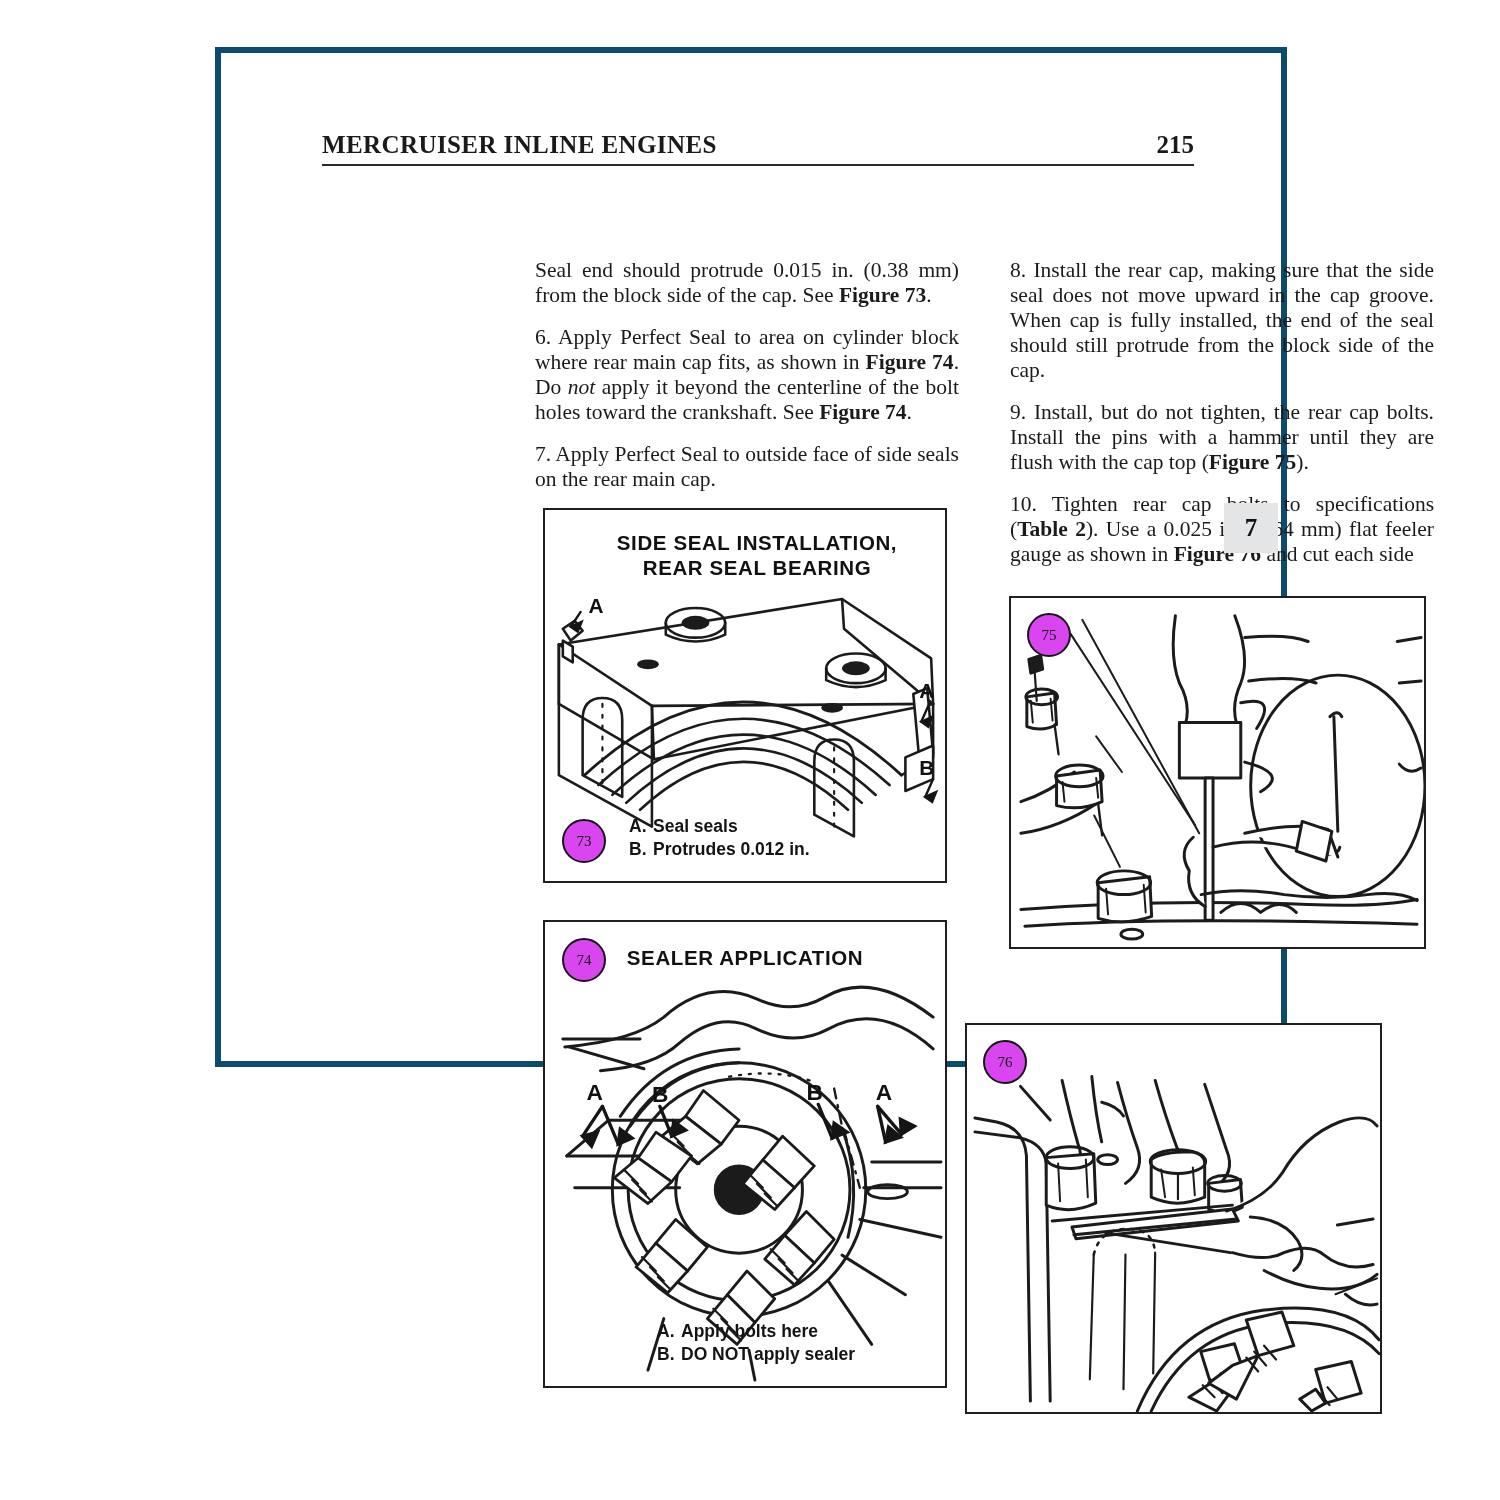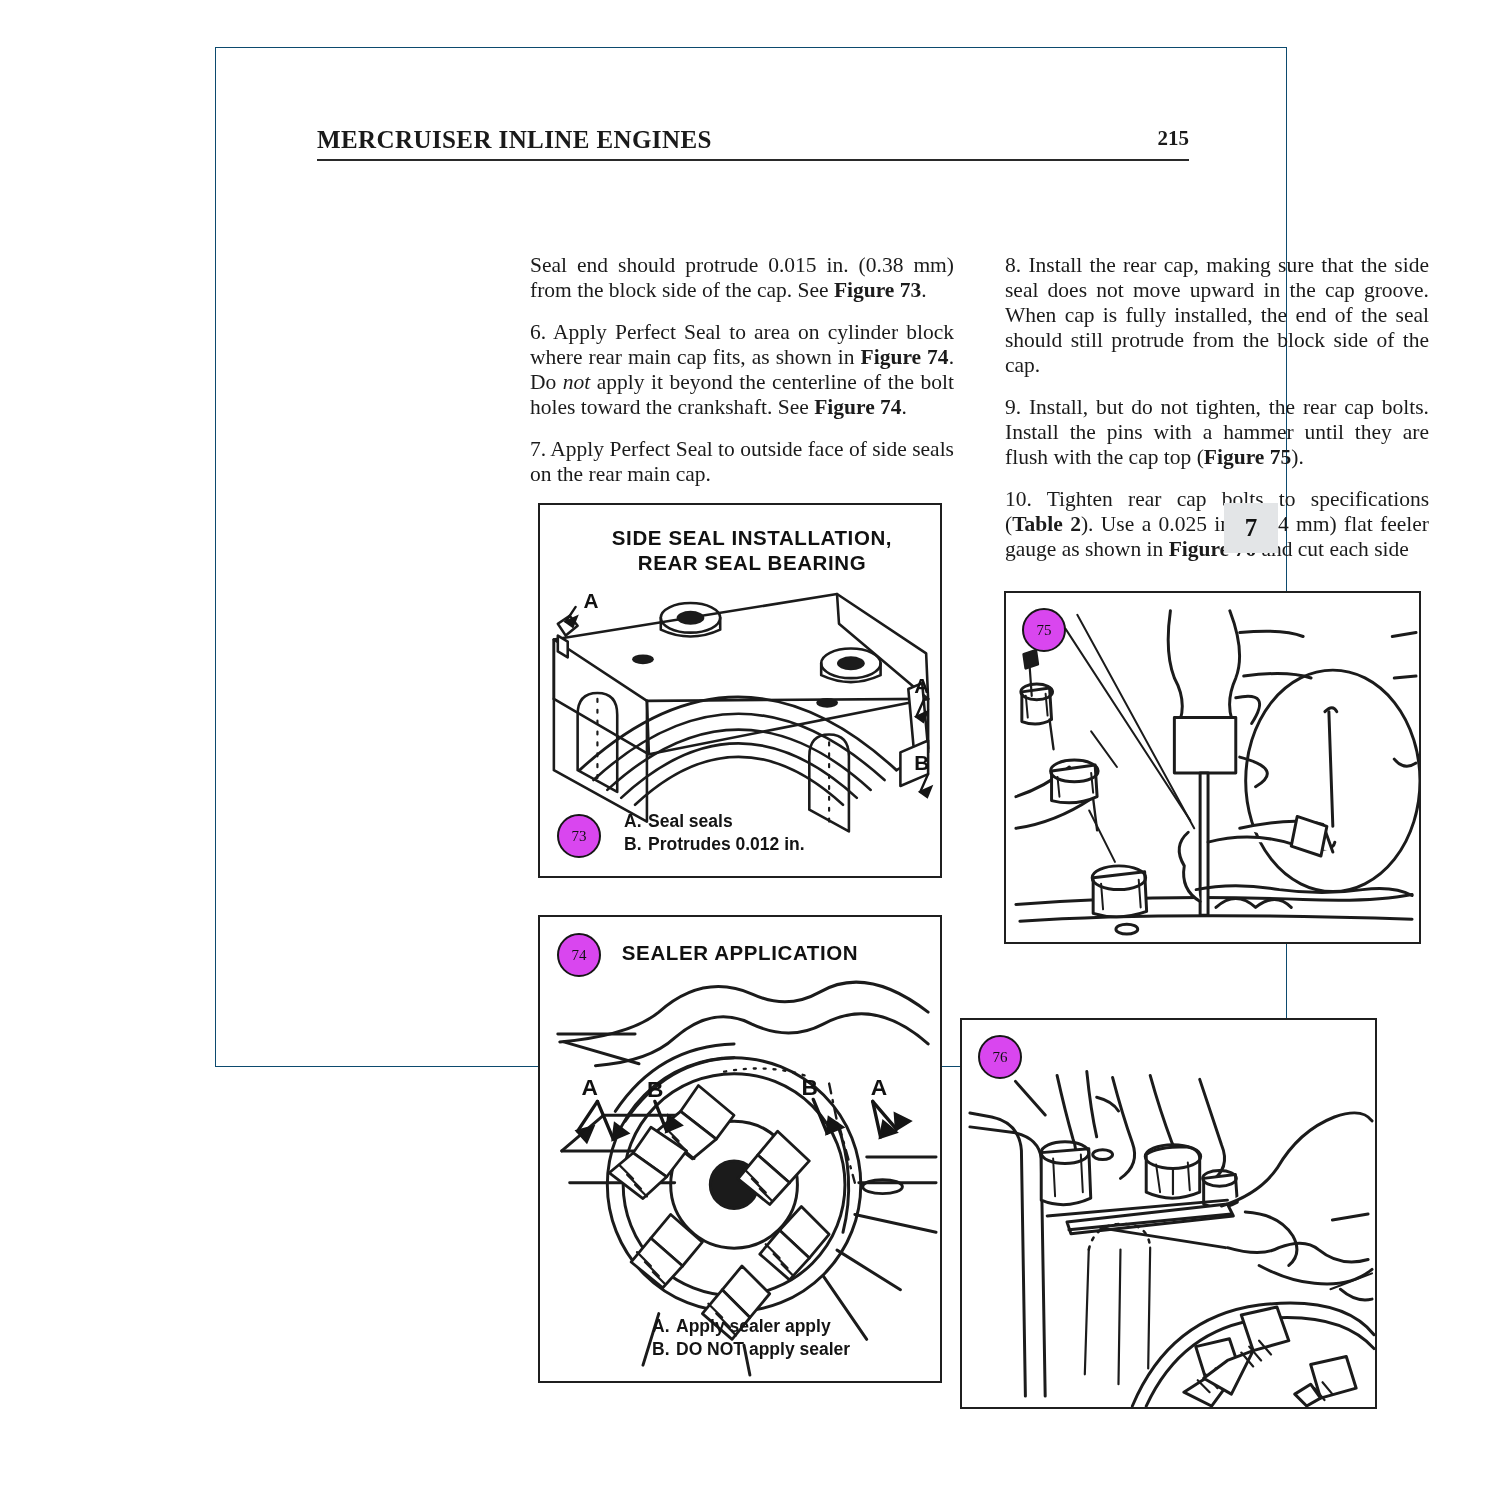--- a/index.html
+++ b/index.html
@@ -16,21 +16,21 @@
   }
 
   
   .page-sheet {
     position: absolute;
     left: 215px;
     top: 47px;
     width: 1072px;
     height: 1020px;
     background: #fff;
-    border: 1px solid #0c4a6e;
+    border: 6px solid #0c4a6e;
     box-sizing: border-box;
   }
 
   
   .running-head {
     position: absolute;
     left: 101px;
     top: 78px;
     width: 872px;
     height: 40px;
@@ -45,21 +45,21 @@
     letter-spacing: 0.4px;
     color: #1a1a1a;
     white-space: nowrap;
   }
   .running-head .rh-page {
     position: absolute;
     right: 0;
     top: 0;
     font-family: "Liberation Serif", serif;
     font-weight: bold;
-    font-size: 21px;
+    font-size: 25px;
     color: #1a1a1a;
   }
   .running-head .rh-rule {
     position: absolute;
     left: 0;
     top: 33px;
     width: 872px;
     height: 2px;
     background: #2a2a2a;
   }
@@ -338,21 +338,21 @@
         <g font-family="Liberation Sans, sans-serif" font-weight="bold" font-size="23" fill="#111">
           <text x="42" y="180">A</text>
           <text x="108" y="182">B</text>
           <text x="264" y="180">B</text>
           <text x="334" y="180">A</text>
         </g>
       </svg>
     </div>
     <div class="fig-badge">74</div>
     <div class="fig-legend">
-        <div><span class="lg-key">A.</span><span>Apply sealer apply</span></div>
+        <div><span class="lg-key">A.</span><span>Apply bolts here</span></div>
         <div><span class="lg-key">B.</span><span>DO NOT apply sealer</span></div>
       </div>
   </div>
 
   <div class="figbox" id="fig75">
     <div class="fig-art">
       <svg viewBox="0 0 417 353" preserveAspectRatio="none">
         <g fill="none" stroke="#1b1b1b" stroke-width="3" stroke-linejoin="round" stroke-linecap="round">
 
           <path d="M10 315 Q 150 304 300 310 Q 370 313 410 305"></path>

